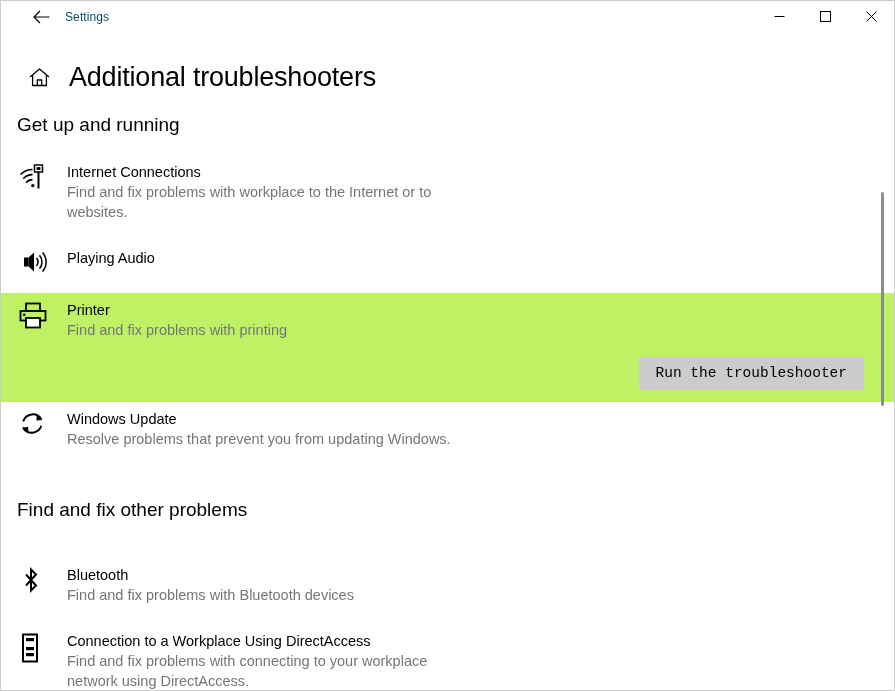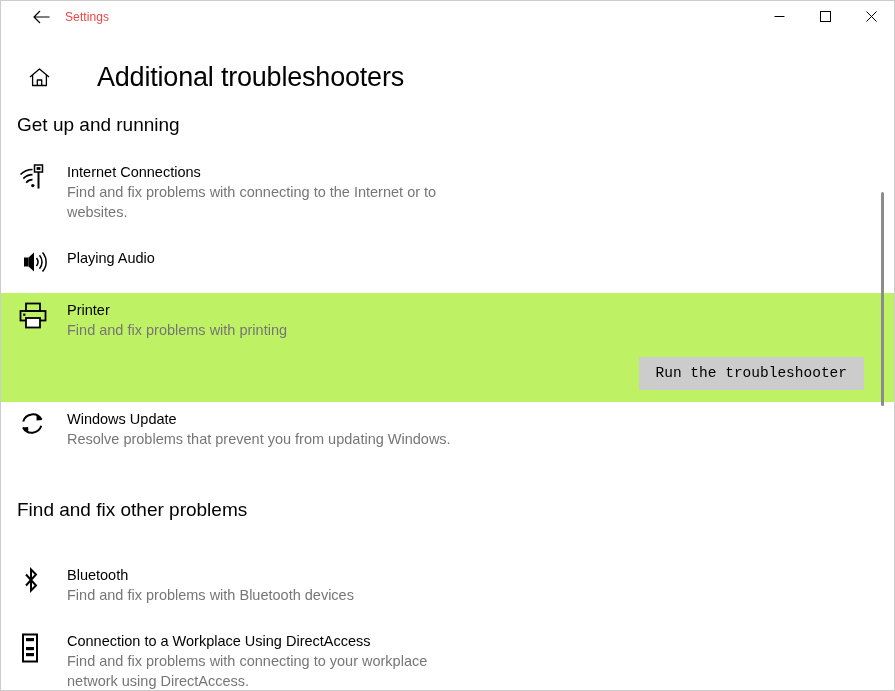--- a/index.html
+++ b/index.html
@@ -36,21 +36,21 @@
     margin-left: 23px;
     display: flex;
     align-items: center;
     justify-content: center;
     cursor: pointer;
   }
   .back-button svg { display: block; }
   .app-title {
     margin-left: 7px;
     font-size: 12px;
-    color: #ef4444;
+    color: #0c4a6e;
     letter-spacing: .1px;
   }
   .caption-buttons {
     position: absolute;
     right: 0;
     top: 0;
     display: flex;
     height: 32px;
   }
   .caption-btn {
@@ -64,21 +64,20 @@
     border: none;
   }
 
   
   .page-header {
     display: flex;
     align-items: center;
     padding-left: 25px;
     margin-top: 22px;
     height: 44px;
-    gap: 28px;
   }
   .home-icon {
     width: 26px;
     height: 26px;
     display: flex;
     align-items: center;
     justify-content: center;
     cursor: pointer;
     flex: none;
   }
@@ -252,21 +251,21 @@
               <rect x="17.6" y="3.1" width="3.8" height="2.8" fill="#000"></rect>
               <path d="M19.5 8 L19.5 24.5" stroke="#000" stroke-width="2"></path>
               <path d="M1.5 10.5 A17 17 0 0 1 13.5 5.5" fill="none" stroke="#000" stroke-width="1.7"></path>
               <path d="M4.3 14.6 A12.5 12.5 0 0 1 13.5 10.6" fill="none" stroke="#000" stroke-width="1.7"></path>
               <path d="M7.2 18.7 A8 8 0 0 1 13.5 15.7" fill="none" stroke="#000" stroke-width="1.7"></path>
               <circle cx="13.8" cy="21.6" r="1.7" fill="#000"></circle>
             </svg>
           </div>
           <div class="ts-text">
             <div class="ts-name">Internet Connections</div>
-            <div class="ts-desc">Find and fix problems with connecting to the Internet or to websites.</div>
+            <div class="ts-desc">Find and fix problems with workplace to the Internet or to websites.</div>
           </div>
         </div>
       </div>
 
       <div class="item-gap"></div>
 
       <div class="ts-item">
         <div class="ts-row">
           <div class="ts-icon">
             <svg width="28" height="24" viewBox="0 0 28 24">

